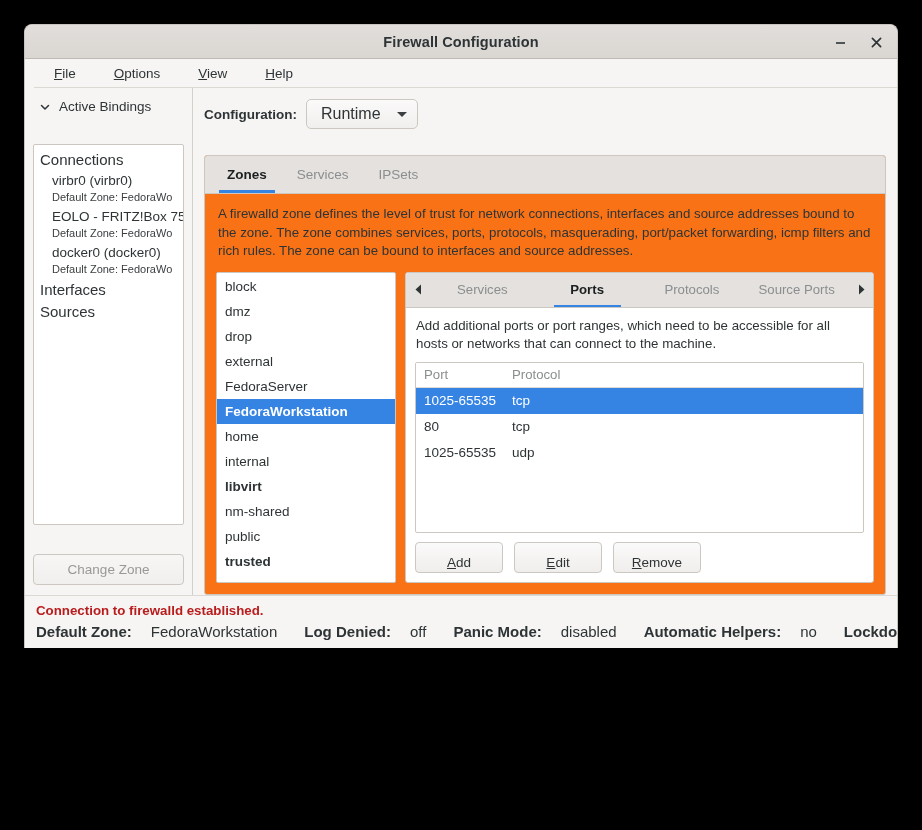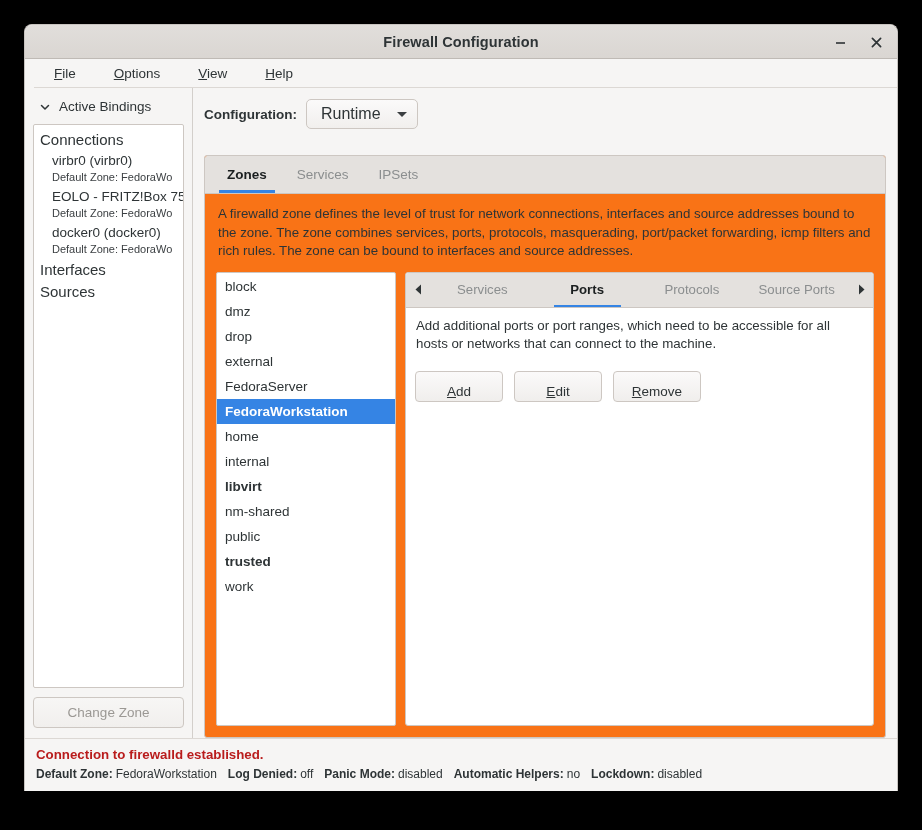--- a/index.html
+++ b/index.html
@@ -10,21 +10,21 @@
     background: #000000;
     font-family: "Liberation Sans", sans-serif;
     overflow: hidden;
   }
 
   .window {
     position: absolute;
     left: 24px;
     top: 24px;
     width: 874px;
-    height: 767px;
+    height: 624px;
     background: #f6f5f4;
     border-radius: 8px 8px 0 0;
     overflow: hidden;
     display: flex;
     flex-direction: column;
     border: 1px solid #c8c4c0;
     border-bottom: none;
   }
 
   
@@ -96,20 +96,21 @@
 
   
   .sidebar {
     width: 168px;
     min-width: 168px;
     background: #f6f5f4;
     border-right: 1px solid #d3cfcb;
     display: flex;
     flex-direction: column;
     padding: 8px 8px 10px 8px;
+    gap: 20px;
   }
   .expander {
     display: flex;
     align-items: center;
     gap: 8px;
     padding: 3px 2px 3px 6px;
     cursor: pointer;
     font-size: 13.5px;
     color: #2e3436;
     margin-bottom: 7px;
@@ -428,25 +429,25 @@
     flex-direction: column;
     justify-content: center;
     gap: 5px;
   }
   .status-line1 {
     font-size: 13.3px;
     color: #b91c1c;
     font-weight: bold;
   }
   .status-line2 {
-    font-size: 12px;
+    font-size: 15px;
     color: #2e3436;
     display: flex;
     flex-wrap: nowrap;
-    gap: 3px;
+    gap: 19px;
     align-items: flex-start;
   }
   .st-k { font-weight: bold; white-space: nowrap; }
   .st-v { white-space: nowrap; margin-right: 8px; }
 </style>
 </head>
 <body>
 
 <div class="window">
 
@@ -562,20 +563,44 @@
                 <div class="scroll-arrow">
                   <svg width="9" height="11" viewBox="0 0 9 11">
                       <path d="M2 0.5 L7.5 5.5 L2 10.5 Z" fill="#2e3436"></path>
                     </svg>
                 </div>
               </div>
 
               <div class="pane">
                 <div class="pane-desc">Add additional ports or port ranges, which need to be accessible for all hosts or networks that can connect to the machine.</div>
 
+                <div class="table-wrap">
+                  <table class="ports">
+                    <thead>
+                      <tr>
+                        <th class="col-port">Port</th>
+                        <th>Protocol</th>
+                      </tr>
+                    </thead>
+                    <tbody>
+                      <tr class="selected">
+                        <td>1025-65535</td>
+                        <td>tcp</td>
+                      </tr>
+                      <tr>
+                        <td>80</td>
+                        <td>tcp</td>
+                      </tr>
+                      <tr>
+                        <td>1025-65535</td>
+                        <td>udp</td>
+                      </tr>
+                    </tbody>
+                  </table>
+                </div>
 
                 <div class="btn-row">
                   <button class="btn"><u>A</u>dd</button>
                   <button class="btn"><u>E</u>dit</button>
                   <button class="btn"><u>R</u>emove</button>
                 </div>
               </div>
 
             </div>
           </div>

